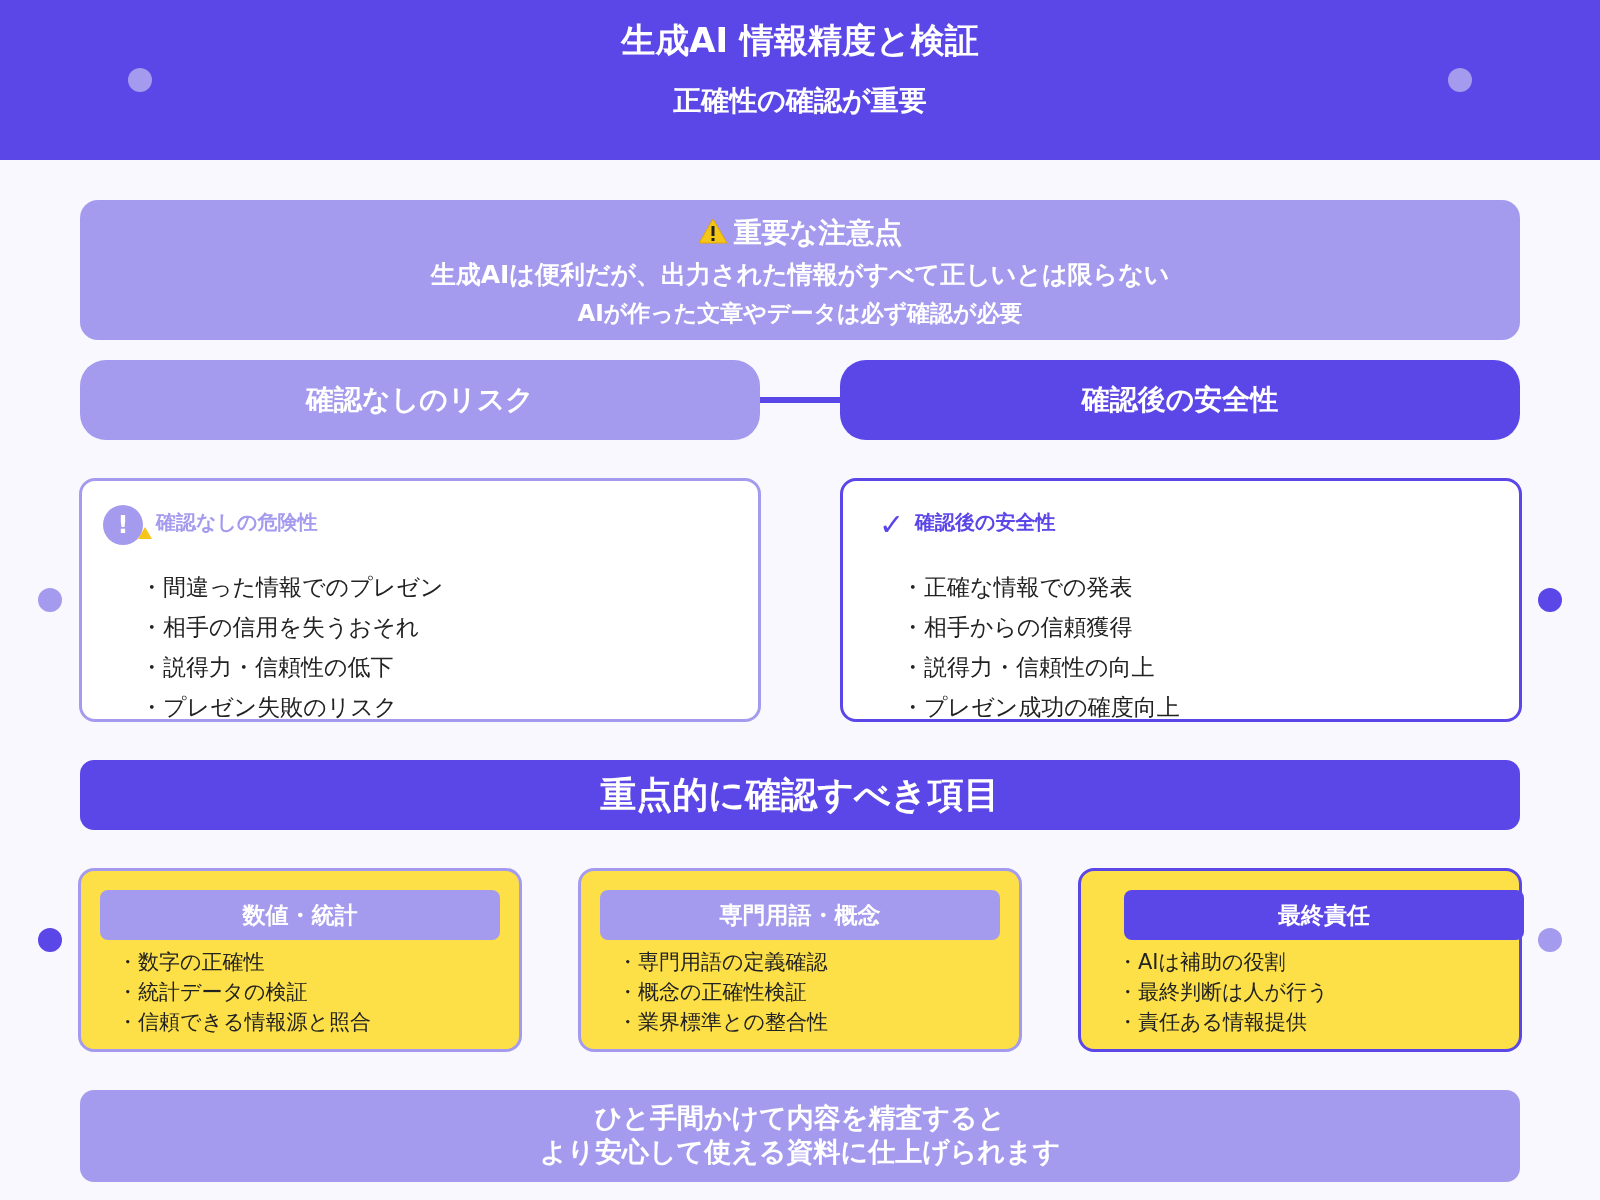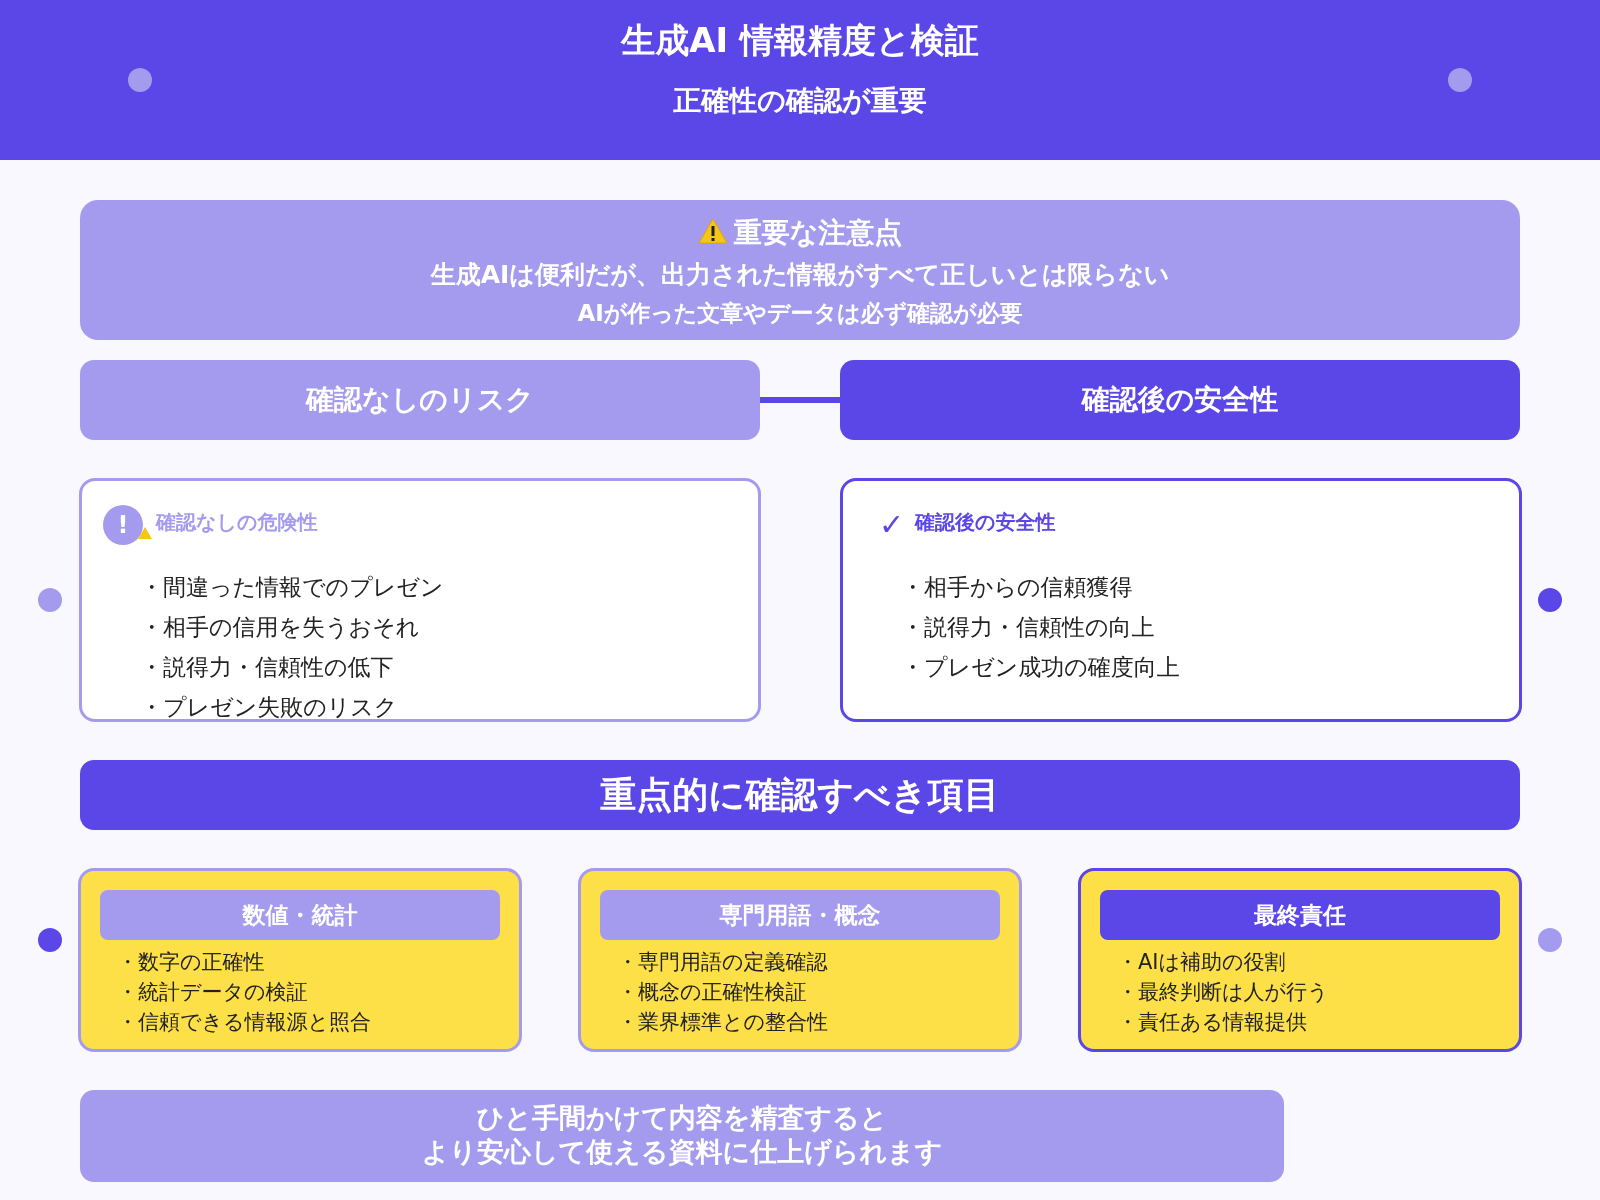--- a/index.html
+++ b/index.html
@@ -33,21 +33,21 @@
     text-align: center; font-weight: bold;
   }
   .notice .n-title { position: absolute; left: 0; width: 100%; top: 14px; font-size: 28px; }
   .notice .n-line1 { position: absolute; left: 0; width: 100%; top: 58px; font-size: 25px; }
   .notice .n-line2 { position: absolute; left: 0; width: 100%; top: 98px; font-size: 23px; }
   .warn-tri {
     display: inline-block; width: 30px; height: 26px; vertical-align: -2px; margin-right: 6px;
   }
 
   .col-head {
-    top: 360px; width: 680px; height: 80px; border-radius: 14px;
+    top: 360px; width: 680px; height: 80px; border-radius: 26px;
     color: #fff; font-weight: bold; font-size: 28px;
     display: flex; align-items: center; justify-content: center;
   }
   .col-head.left { left: 80px; background: #a49bee; }
   .col-head.right { left: 840px; background: #5b46e8; }
   .connector { left: 760px; top: 397px; width: 80px; height: 6px; background: #5b46e8; }
 
   .panel {
     top: 478px; width: 682px; height: 244px; background: #fff;
     border-radius: 16px; border: 3px solid;
@@ -88,27 +88,27 @@
   }
   .card.c1 { left: 78px; }
   .card.c2 { left: 578px; }
   .card.c3 { left: 1078px; border-color: #5b46e8; }
   .card-head {
     position: absolute; left: 19px; top: 19px; width: 400px; height: 50px;
     border-radius: 8px; background: #a49bee; color: #fff;
     font-weight: bold; font-size: 23px;
     display: flex; align-items: center; justify-content: center;
   }
-  .card.c3 .card-head { background: #5b46e8; }
+  .card.c3 .card-head { background: #5b46e8; margin-left: 24px; }
   .card ul { list-style: none; position: absolute; left: 36px; top: 76px; }
   .card li { font-size: 21px; line-height: 30px; color: #222; }
   .card li::before { content: "・"; }
 
   .footer {
-    left: 80px; top: 1090px; width: 1204px; height: 92px; background: #a49bee;
+    left: 80px; top: 1090px; width: 1440px; height: 92px; background: #a49bee;
     border-radius: 14px; color: #fff; font-weight: bold; font-size: 27px;
     text-align: center; line-height: 34px; padding-top: 11px;
   }
 </style>
 </head>
 <body>
 
 <div class="abs header">
   <div class="title">生成AI 情報精度と検証</div>
   <div class="subtitle">正確性の確認が重要</div>
@@ -144,20 +144,21 @@
     <li>相手の信用を失うおそれ</li>
     <li>説得力・信頼性の低下</li>
     <li>プレゼン失敗のリスク</li>
   </ul>
 </div>
 
 <div class="abs panel right">
   <div class="check-icon">✓</div>
   <div class="panel-title">確認後の安全性</div>
   <ul>
+    <li>正確な情報での発表</li>
     <li>相手からの信頼獲得</li>
     <li>説得力・信頼性の向上</li>
     <li>プレゼン成功の確度向上</li>
   </ul>
 </div>
 
 <div class="abs banner">重点的に確認すべき項目</div>
 
 <div class="dot dark" style="left:38px; top:928px;"></div>
 <div class="dot light" style="left:1538px; top:928px;"></div>

